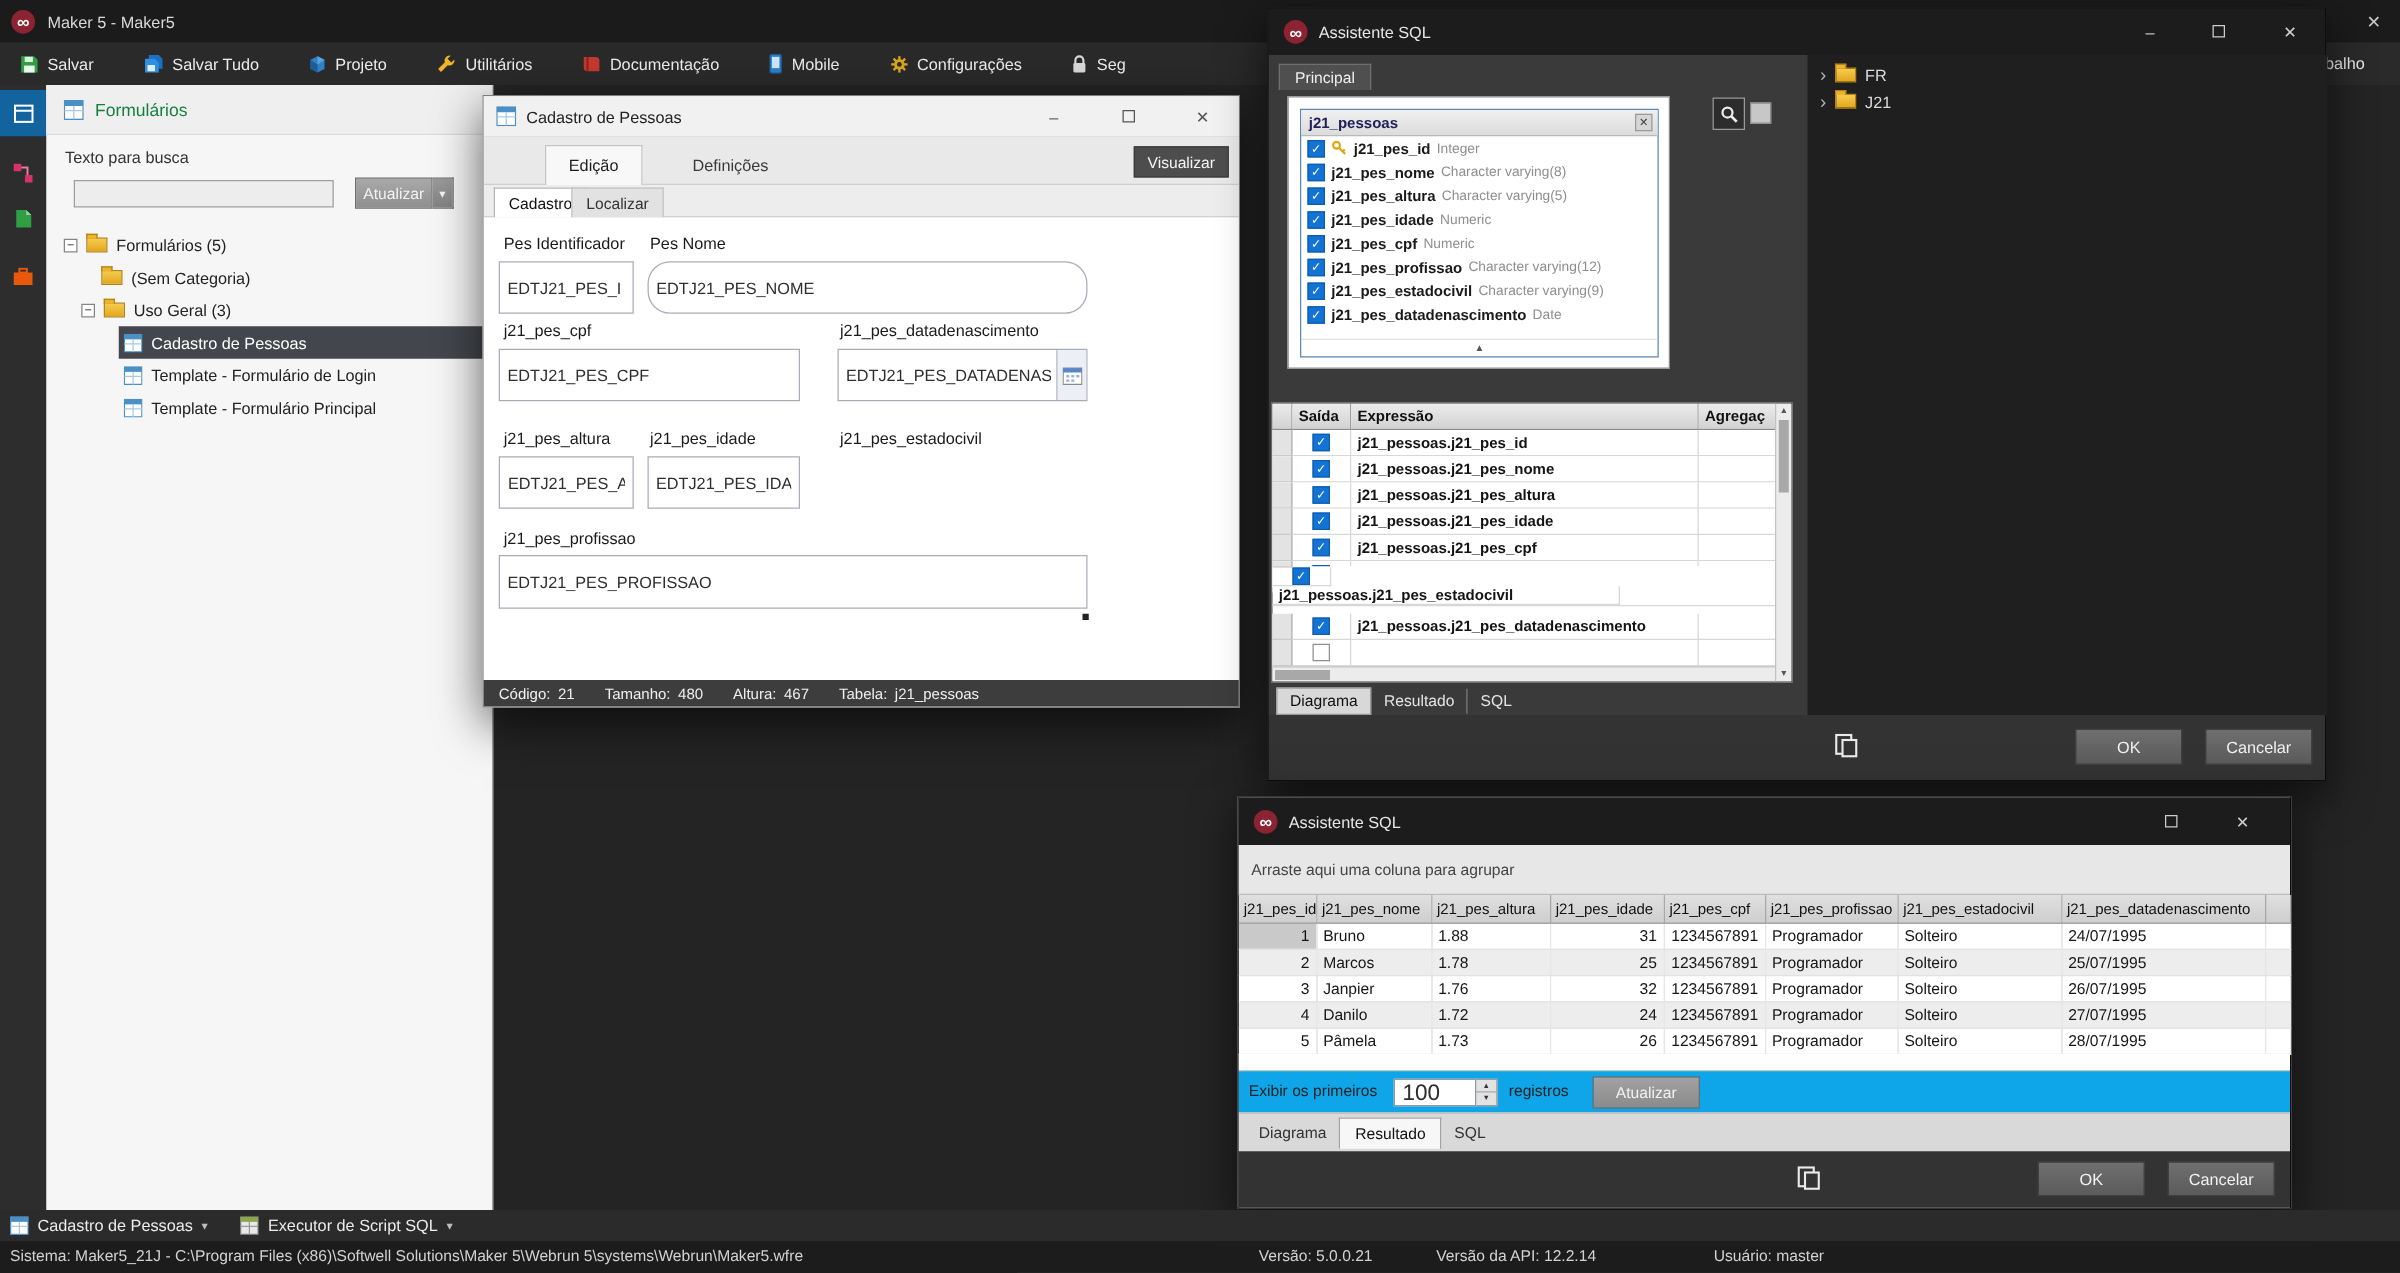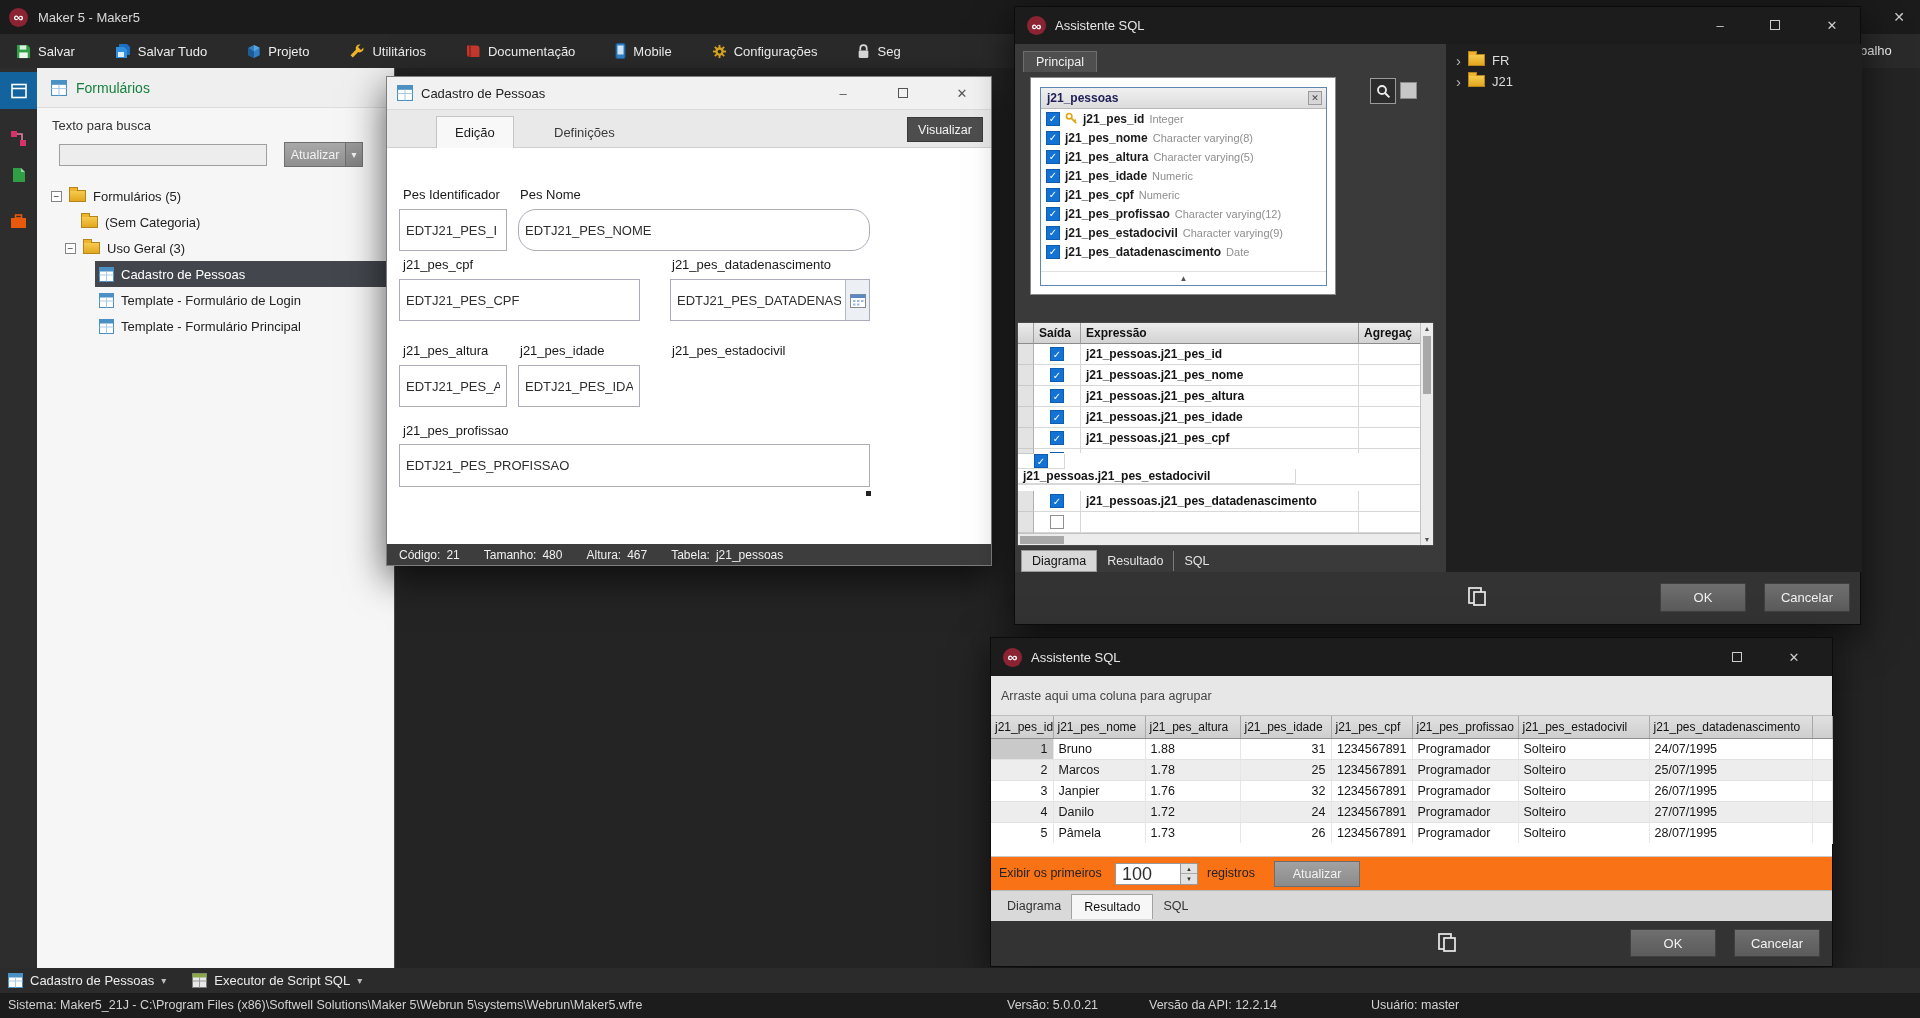--- a/index.html
+++ b/index.html
@@ -241,20 +241,28 @@
           <span>Edição</span>
         </div>
       <div class="abs flex" style="left:149px;top:6px;height:32px;padding:0 18px;font-size:13px;color:#3a3a3a;">
           <span>Definições</span>
         </div>
       <div class="abs btn-dark" style="left:520px;top:7px;width:76px;height:25px;">
           <span>Visualizar</span>
         </div>
     </div>
 
+    <div class="abs" style="left:0;top:71px;width:604px;height:26px;background:#ededed;border-bottom:1px solid #c9c9c9;">
+      <div class="abs flex" style="left:8px;top:2px;height:24px;padding:0 11px;background:#fff;border:1px solid #b5b5b5;border-bottom:none;font-size:12.5px;color:#111;">
+          <span>Cadastro</span>
+        </div>
+      <div class="abs flex" style="left:70px;top:2px;height:24px;padding:0 11px;background:#e2e2e2;border:1px solid #c2c2c2;border-bottom:none;font-size:12.5px;color:#333;">
+          <span>Localizar</span>
+        </div>
+    </div>
 
     <div class="abs" style="left:0;top:97px;width:604px;height:370px;background:#fff;">
       <div class="abs" style="left:16px;top:13px;font-size:13px;color:#1a1a1a;">Pes Identificador</div>
       <div class="abs" style="left:133px;top:13px;font-size:13px;color:#1a1a1a;">Pes Nome</div>
       <input class="in" readonly="" style="left: 12px; top: 35px; width: 108px; height: 42px;" value="EDTJ21_PES_I">
       <input class="in" readonly="" style="left: 131px; top: 35px; width: 352px; height: 42px; border-radius: 18px;" value="EDTJ21_PES_NOME">
 
       <div class="abs" style="left:16px;top:83px;font-size:13px;color:#1a1a1a;">j21_pes_cpf</div>
       <div class="abs" style="left:285px;top:83px;font-size:13px;color:#1a1a1a;">j21_pes_datadenascimento</div>
       <input class="in" readonly="" style="left: 12px; top: 105px; width: 241px; height: 42px;" value="EDTJ21_PES_CPF">
@@ -597,21 +605,21 @@
           <td class="num">1234567891</td>
           <td>Programador</td>
           <td>Solteiro</td>
           <td>28/07/1995</td>
           <td></td>
         </tr>
       </tbody>
     </table>
     <div class="abs" style="left:0;top:205px;width:841px;height:13px;background:#fff;"></div>
 
-    <div class="abs" style="left:0;top:218px;width:841px;height:34px;background:#f97316;border-top:1px solid #c9c9c9;">
+    <div class="abs" style="left:0;top:218px;width:841px;height:34px;background:#0ea5e9;border-top:1px solid #c9c9c9;">
       <span class="abs" style="left:8px;top:9px;font-size:12.5px;color:#222;">Exibir os primeiros</span>
       <input class="in" style="left: 124px; top: 6px; width: 66px; height: 22px; border: 1px solid rgb(153, 153, 153); font-size: 18px;" value="100">
       <div class="abs" style="left:190px;top:6px;width:17px;height:22px;border:1px solid #999;border-left:none;background:#e2e2e2;">
         <div class="g-up" style="height:10px;font-size:6px;text-align:center;color:#333;border-bottom:1px solid #aaa;line-height:10px;"></div>
         <div class="g-dn" style="height:10px;font-size:6px;text-align:center;color:#333;line-height:10px;"></div>
       </div>
       <span class="abs" style="left:216px;top:9px;font-size:12.5px;color:#222;">registros</span>
       <div class="abs btn-gray" style="left:283px;top:4px;width:86px;height:26px;background:linear-gradient(#a2a2a2,#8b8b8b);border:1px solid #6d6d6d;font-size:12.5px;">
           <span>Atualizar</span>
         </div>

